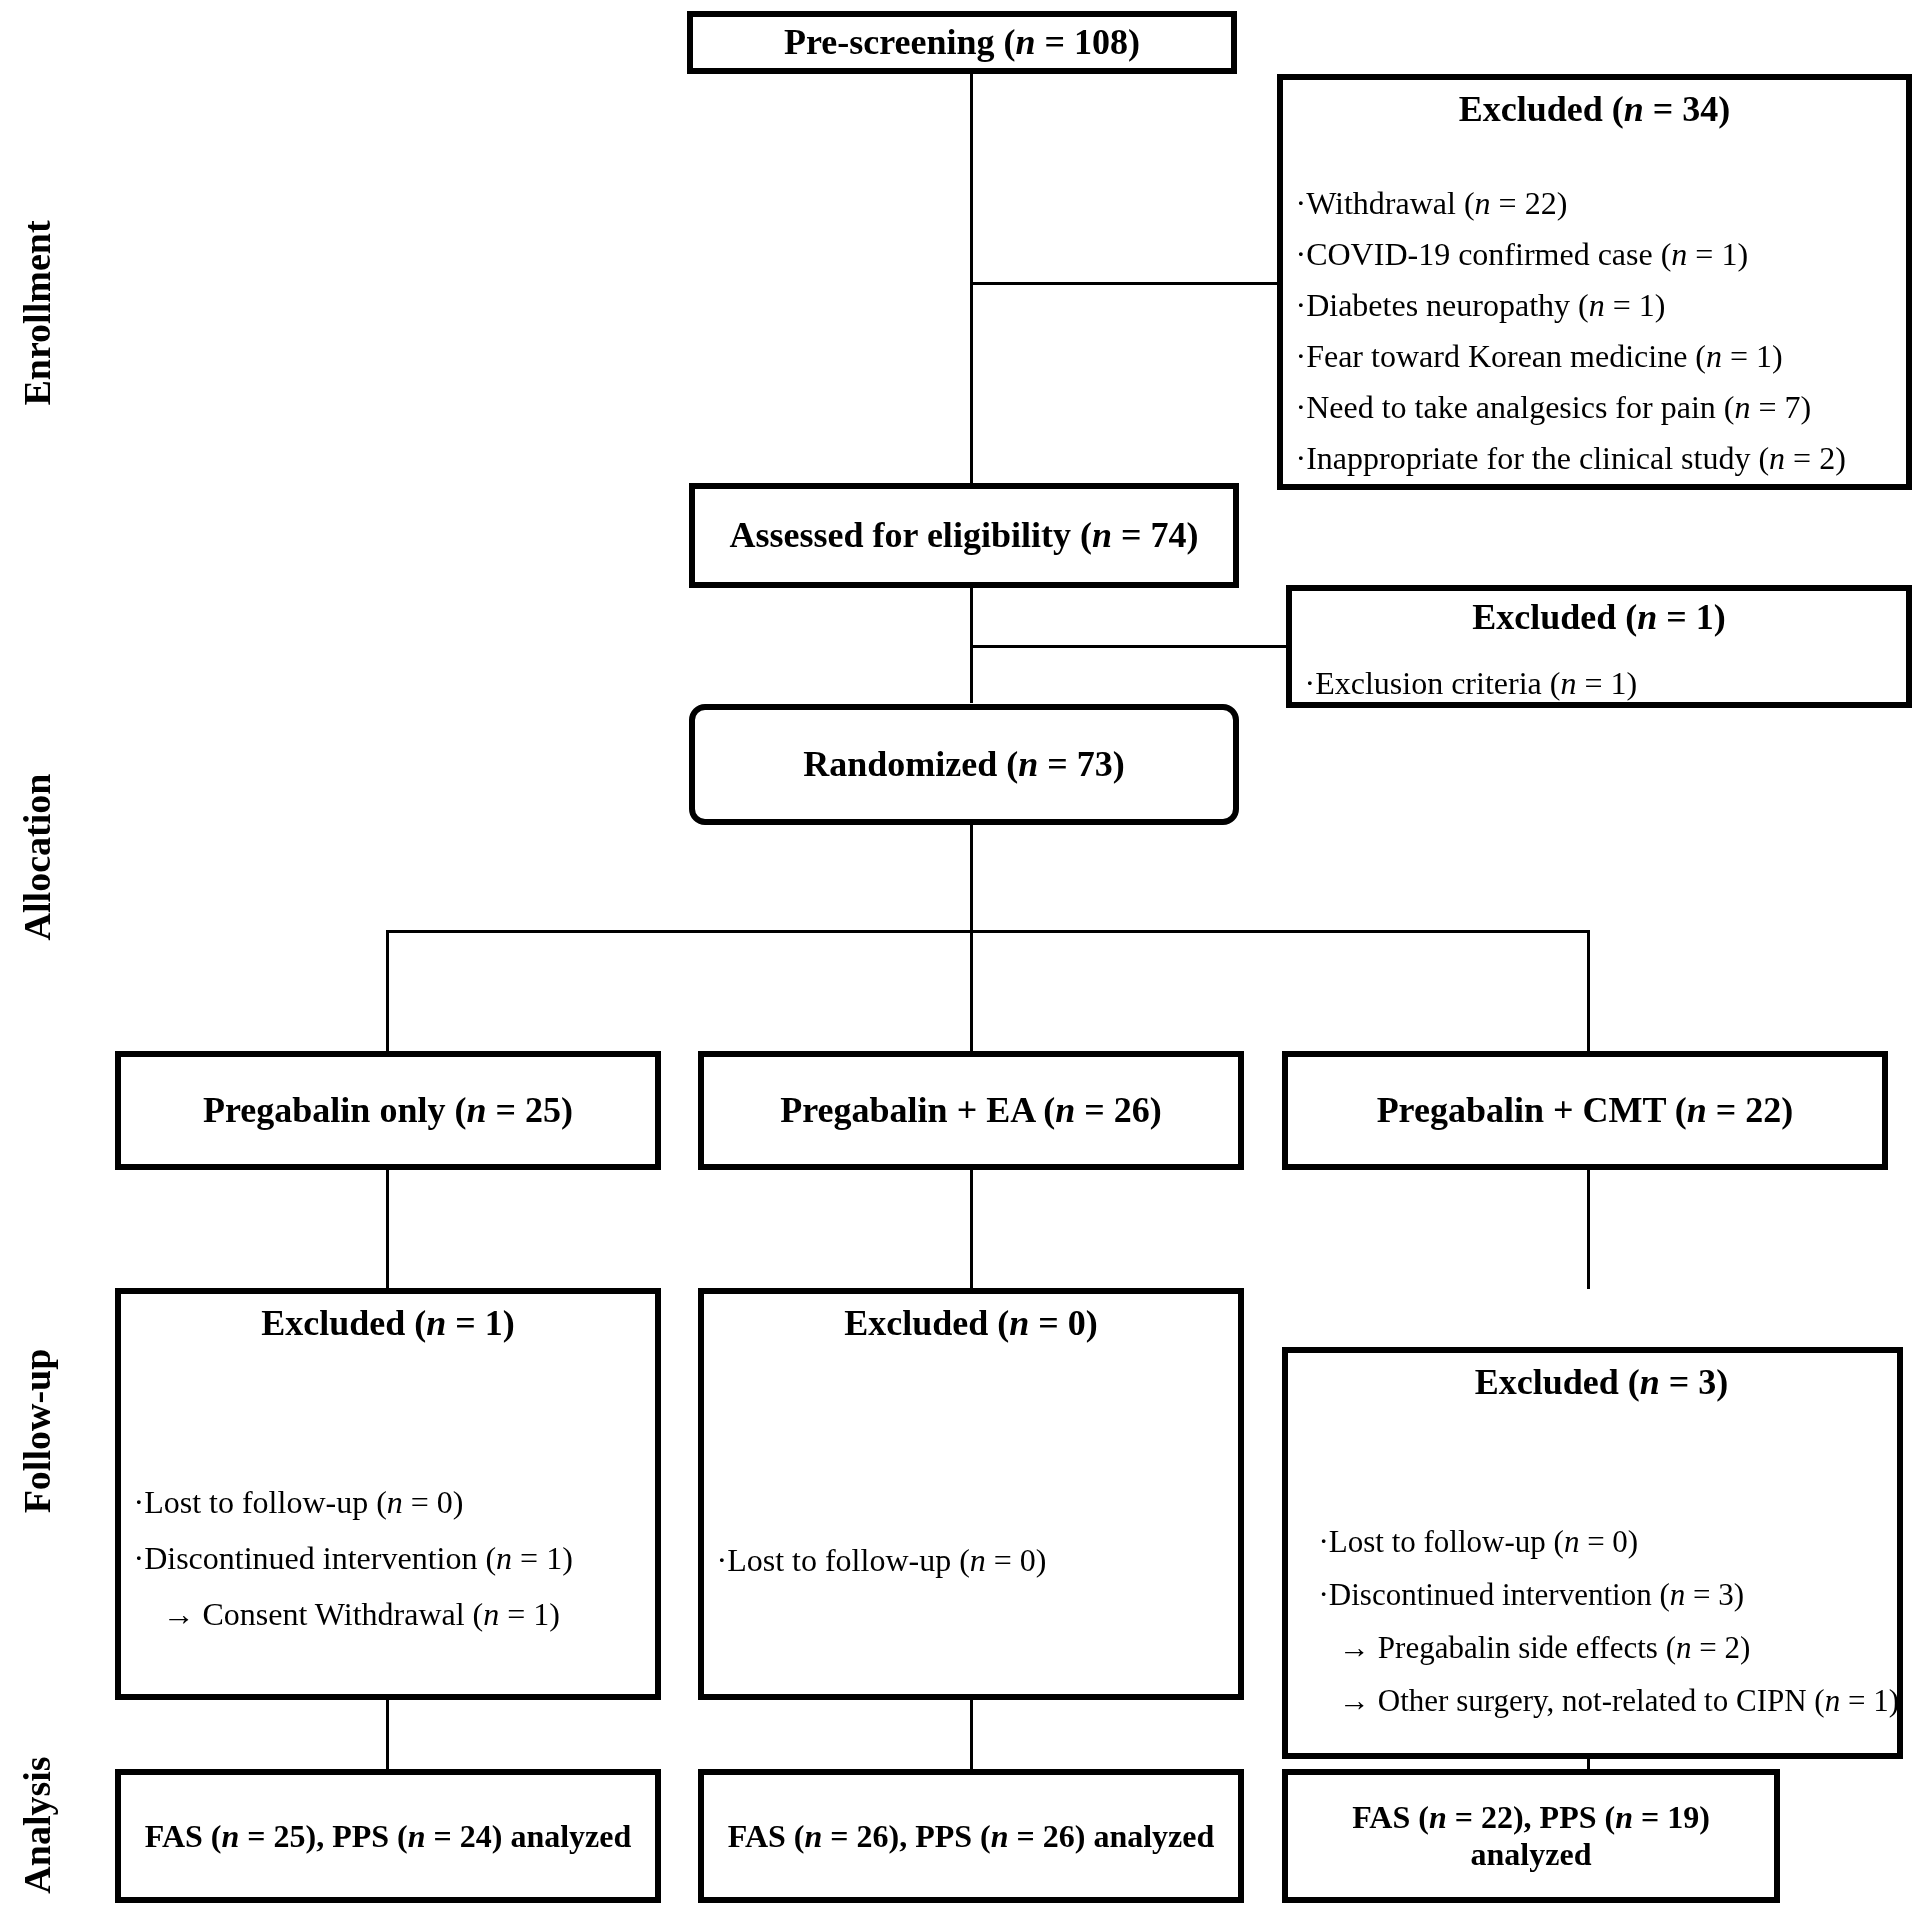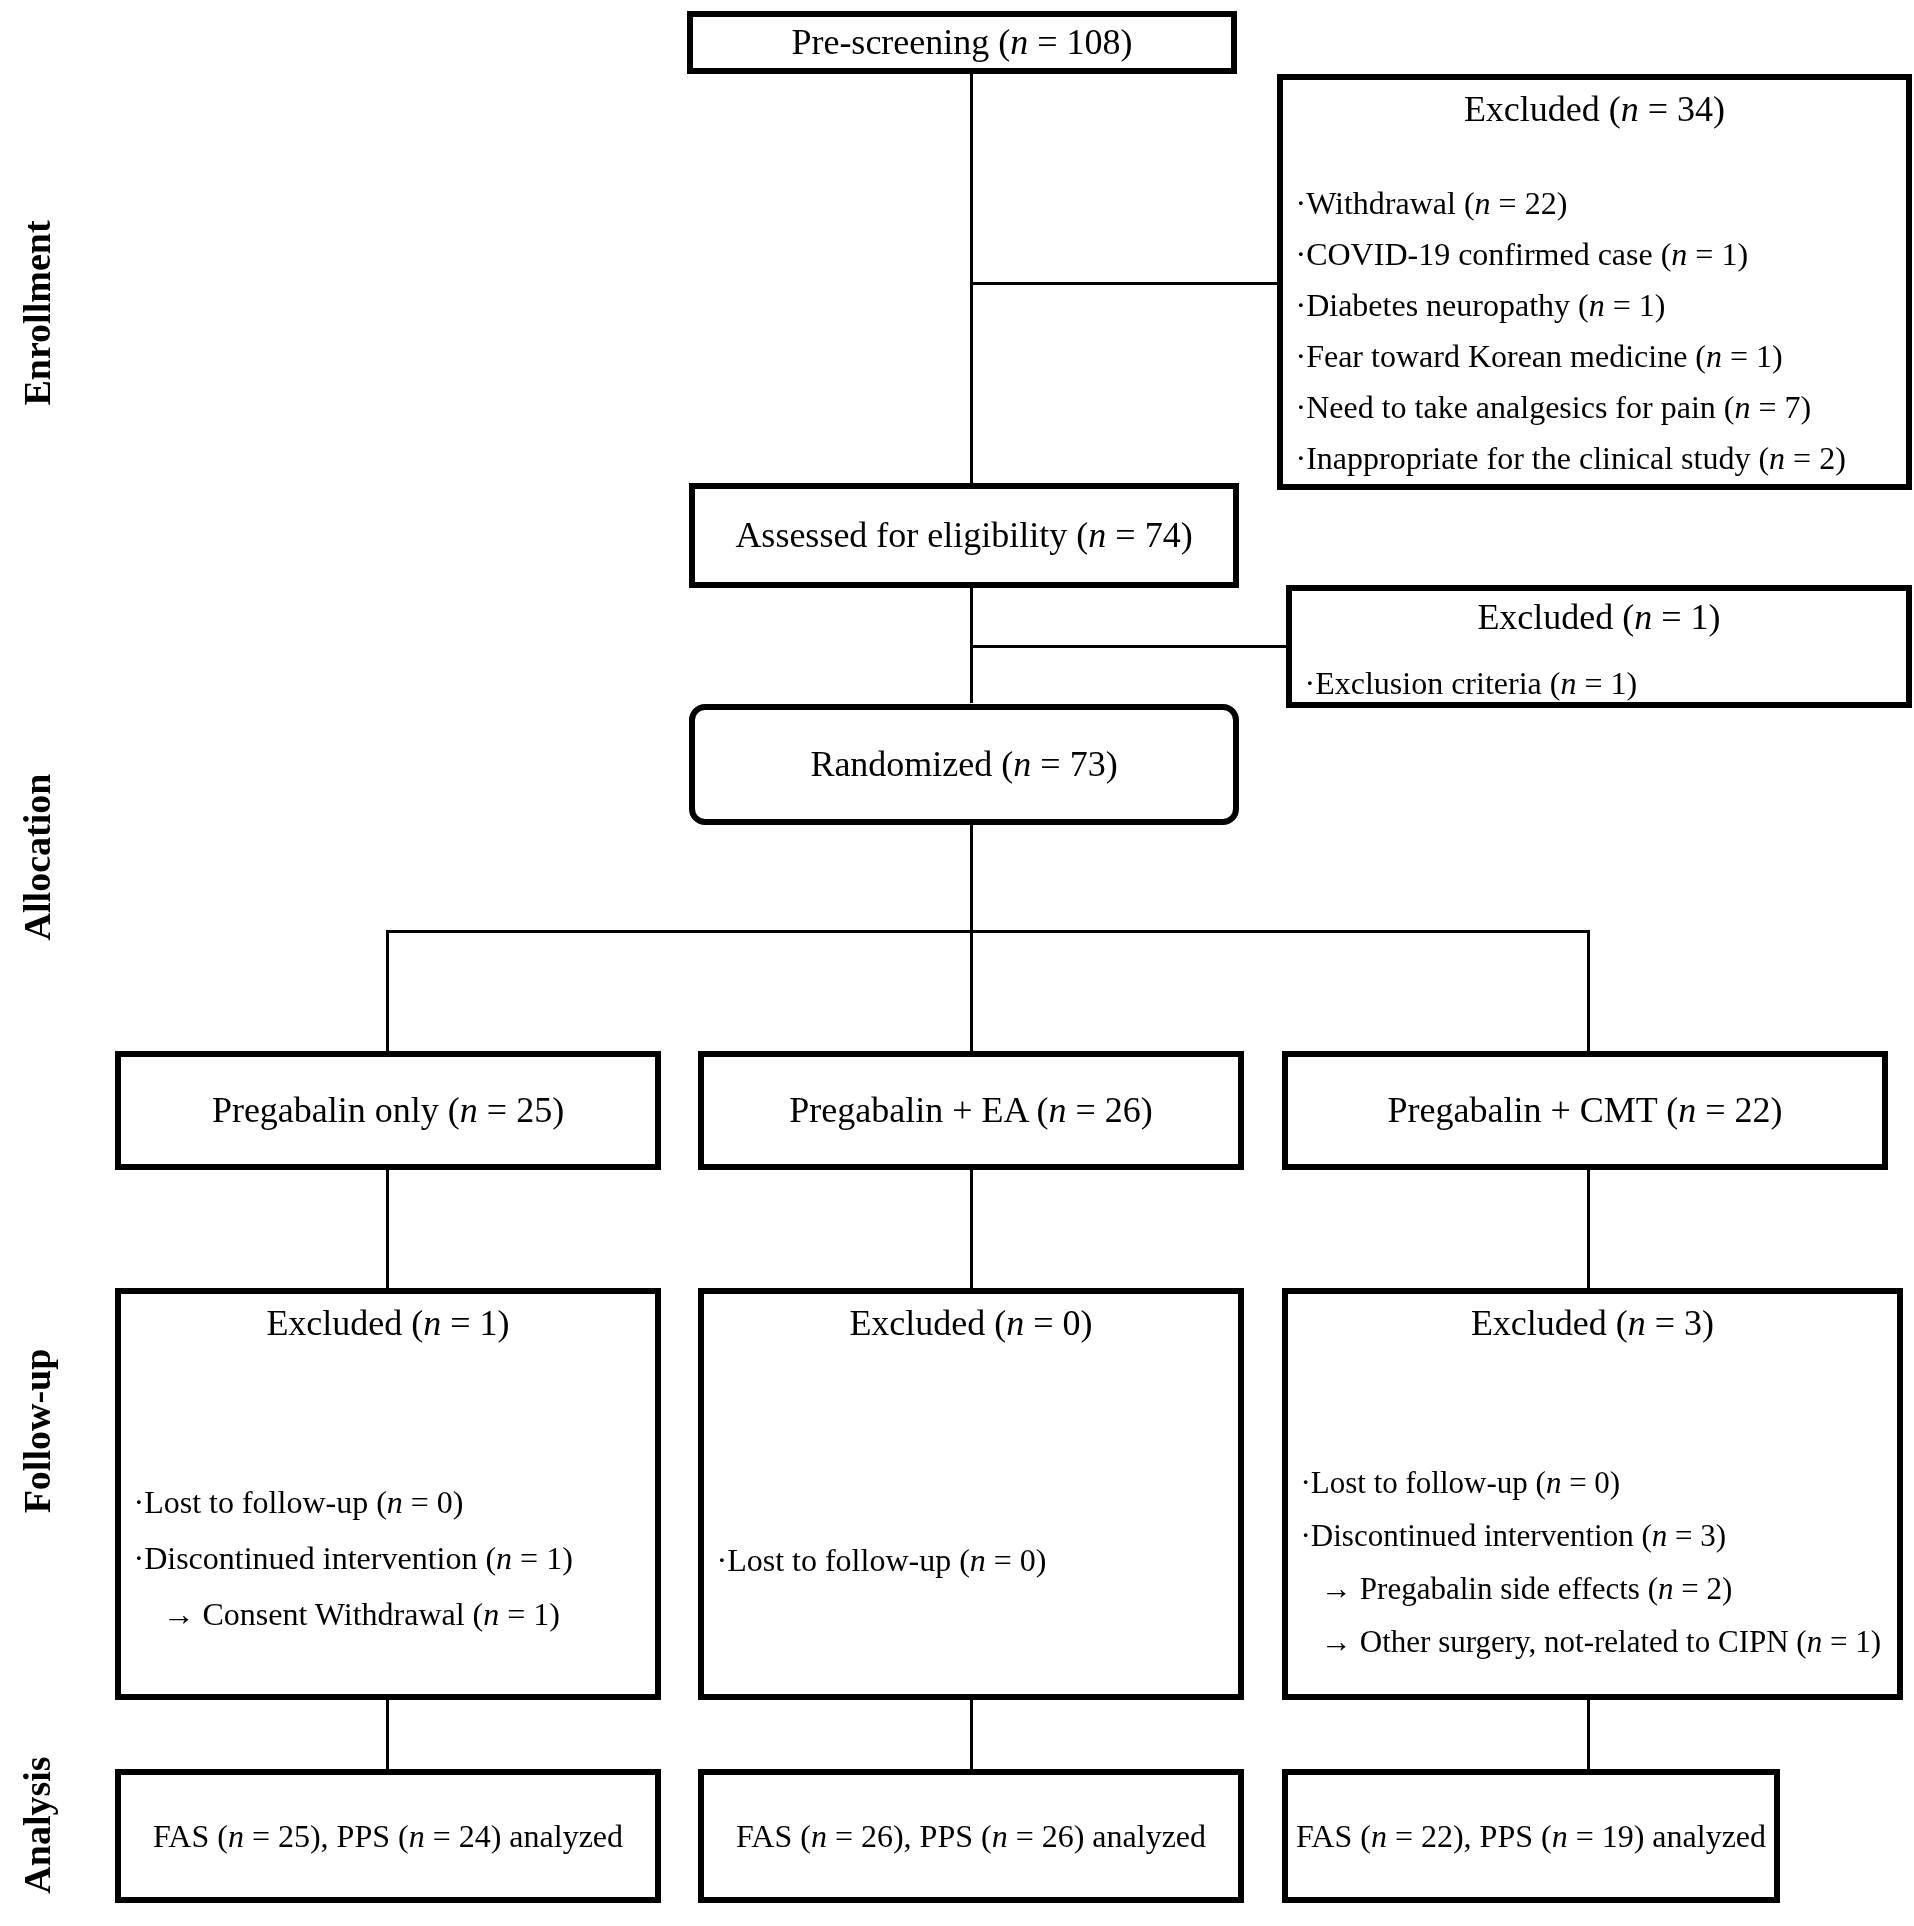--- a/index.html
+++ b/index.html
@@ -1,21 +1,21 @@
 <!DOCTYPE html>
 <html style="font-size:7.2px"><head>
 <meta charset="utf-8">
 <style>
   html,body{margin:0;padding:0;background:#ffffff;}
   body{width:1914px;height:1926px;position:relative;font-family:"Liberation Serif",serif;color:#000;}
   .canvas{position:absolute;left:0;top:0;width:1914px;height:1926px;background:#fff;}
 
   .box{position:absolute;box-sizing:border-box;border:6.3px solid #000;background:#fff;}
   .box.centered{display:flex;align-items:center;justify-content:center;text-align:center;}
-  .box-title{font-weight:normal;font-size:36px;line-height:1.15;}
+  .box-title{font-weight:bold;font-size:36px;line-height:1.15;}
   .box-title.small{font-size:32px;}
 
   .listbox{display:block;}
   .listbox .box-title{display:block;text-align:center;padding-top:9px;}
   .items{display:block;text-align:left;font-size:32px;line-height:51px;padding-left:12.5px;padding-right:4.5px;}
   .item{display:block;white-space:nowrap;}
 
   .excl-enroll .items{margin-top:48px;}
   .excl-elig .box-title{padding-top:6.3px;}
   .excl-elig .items{margin-top:19px;}
@@ -110,21 +110,21 @@
     </span>
   </div>
 
   <div class="box listbox fu2" style="left:698px;top:1288px;width:546px;height:412px;">
     <span class="box-title nfmt">Excluded (<i>n</i> = 0)</span>
     <span class="items">
       <span class="item nfmt">·Lost to follow-up (<i>n</i> = 0)</span>
     </span>
   </div>
 
-  <div class="box listbox fu3" style="left:1282px;top:1288px;width:621px;height:412px;">
+  <div class="box listbox fu3" style="left:1282px;top:1347px;width:621px;height:412px;padding-left:18px;">
     <span class="box-title nfmt">Excluded (<i>n</i> = 3)</span>
     <span class="items">
       <span class="item nfmt">·Lost to follow-up (<i>n</i> = 0)</span>
       <span class="item nfmt">·Discontinued intervention (<i>n</i> = 3)</span>
       <span class="item nfmt indent2">→ Pregabalin side effects (<i>n</i> = 2)</span>
       <span class="item nfmt indent2">→ Other surgery, not-related to CIPN (<i>n</i> = 1)</span>
     </span>
   </div>
 
   <div class="box centered" style="left:115px;top:1769px;width:546px;height:134px;">

